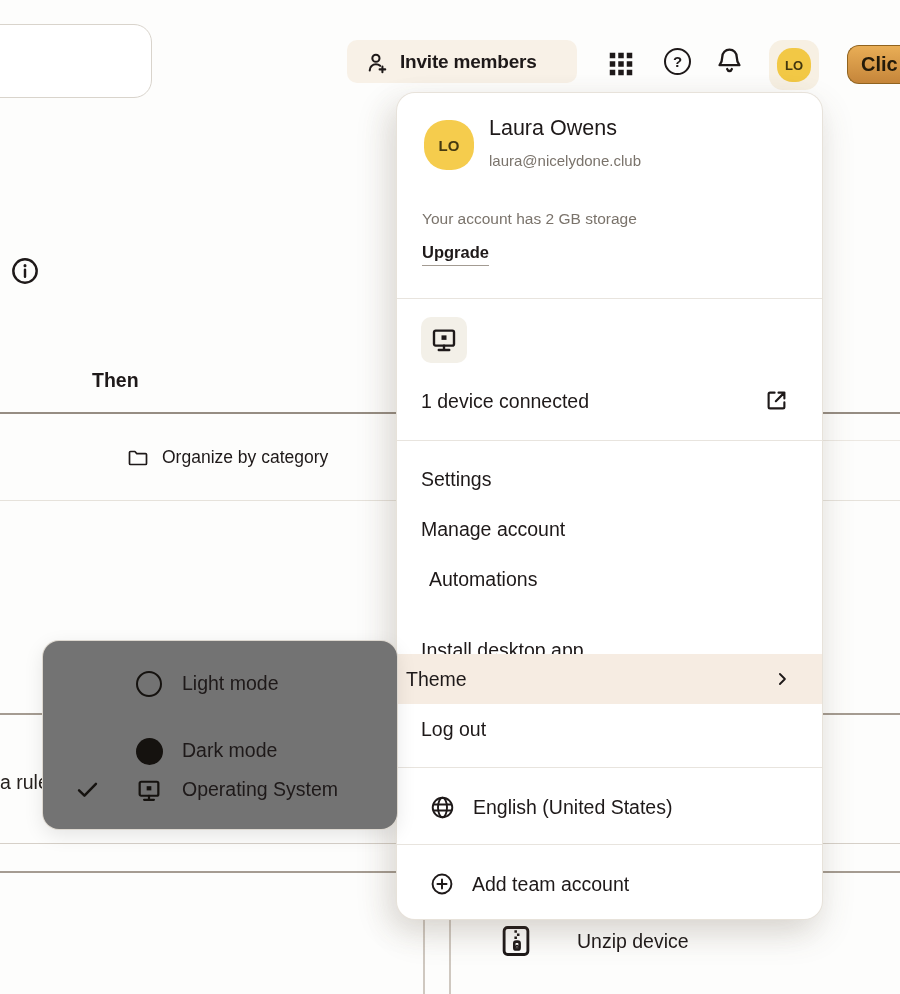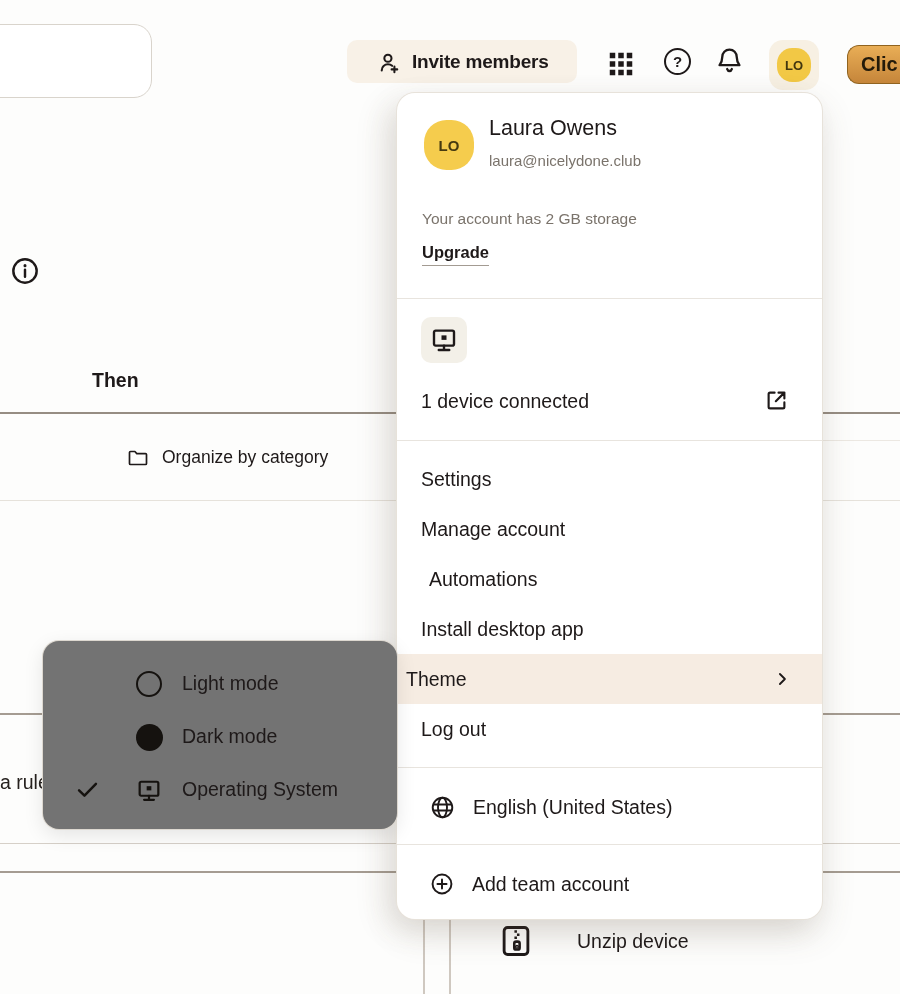--- a/index.html
+++ b/index.html
@@ -8,21 +8,21 @@
   .screen { position:relative; width:900px; height:994px; background:#fdfdfc; overflow:hidden; }
   .abs { position:absolute; }
   svg { display:block; }
 
   
   .topleft-box { left:-30px; top:24px; width:182px; height:74px; background:#fff;
                  border:1.5px solid #d9d4cc; border-radius:18px; }
   .hline { background:#e6e2db; height:1px; }
   .invite-btn { left:347px; top:40px; width:230px; height:43px; background:#f8f1e7;
                 border-radius:10px; display:flex; align-items:center; gap:10px;
-                padding-left:29px; cursor:pointer; }
+                padding-left:17px; cursor:pointer; }
   .invite-btn span { font-size:19px; font-weight:bold; letter-spacing:-0.2px; }
   .iconbtn { display:flex; align-items:center; justify-content:center; cursor:pointer; }
   .help-circle { width:27px; height:27px; border:2.2px solid #1e1919; border-radius:50%;
                  display:flex; align-items:center; justify-content:center;
                  font-size:15px; font-weight:bold; }
   .avatar-btn { left:769px; top:40px; width:50px; height:50px; background:#f7f0e3;
                 border-radius:14px; display:flex; align-items:center; justify-content:center; }
   .avatar-chip { width:34px; height:34px; background:#f2c845; border-radius:45%;
                  display:flex; align-items:center; justify-content:center;
                  font-size:13px; font-weight:bold; color:#42370f; }
@@ -201,21 +201,21 @@
 
     <div class="m-row" style="top:361px;">
       <span>Settings</span>
     </div>
     <div class="m-row" style="top:411px;">
       <span>Manage account</span>
     </div>
     <div class="m-row" style="top:461px;padding-left:32px;">
       <span>Automations</span>
     </div>
-    <div class="m-row" style="top:511px;">
+    <div class="m-row" style="top:532px;">
       <span>Install desktop app</span>
     </div>
     <div class="m-row hl" style="top:561px;">
       <span>Theme</span>
       <span class="chev">
         <svg width="20" height="20" viewBox="0 0 24 24" fill="none" stroke="#1e1919" stroke-width="2.2" stroke-linecap="round" stroke-linejoin="round">
           <path d="M9.5 6l6 6-6 6"></path>
         </svg>
       </span>
     </div>
@@ -247,21 +247,21 @@
 
   <div class="abs submenu">
 
     <div class="s-row" style="top:16px;">
       <span class="s-icon">
           <span class="ring"></span>
         </span>
       <span class="s-label">Light mode</span>
     </div>
 
-    <div class="s-row" style="top:69px;">
+    <div class="s-row" style="top:83px;">
       <span class="s-icon">
           <span class="disc"></span>
         </span>
       <span class="s-label">Dark mode</span>
     </div>
 
     <div class="s-row" style="top:122px;">
       <span class="s-check">
         <svg width="27" height="27" viewBox="0 0 24 24" fill="none" stroke="#15120f" stroke-width="2.2" stroke-linecap="round" stroke-linejoin="round">
           <path d="M4.5 12.8l4.8 4.7L19.5 7"></path>

